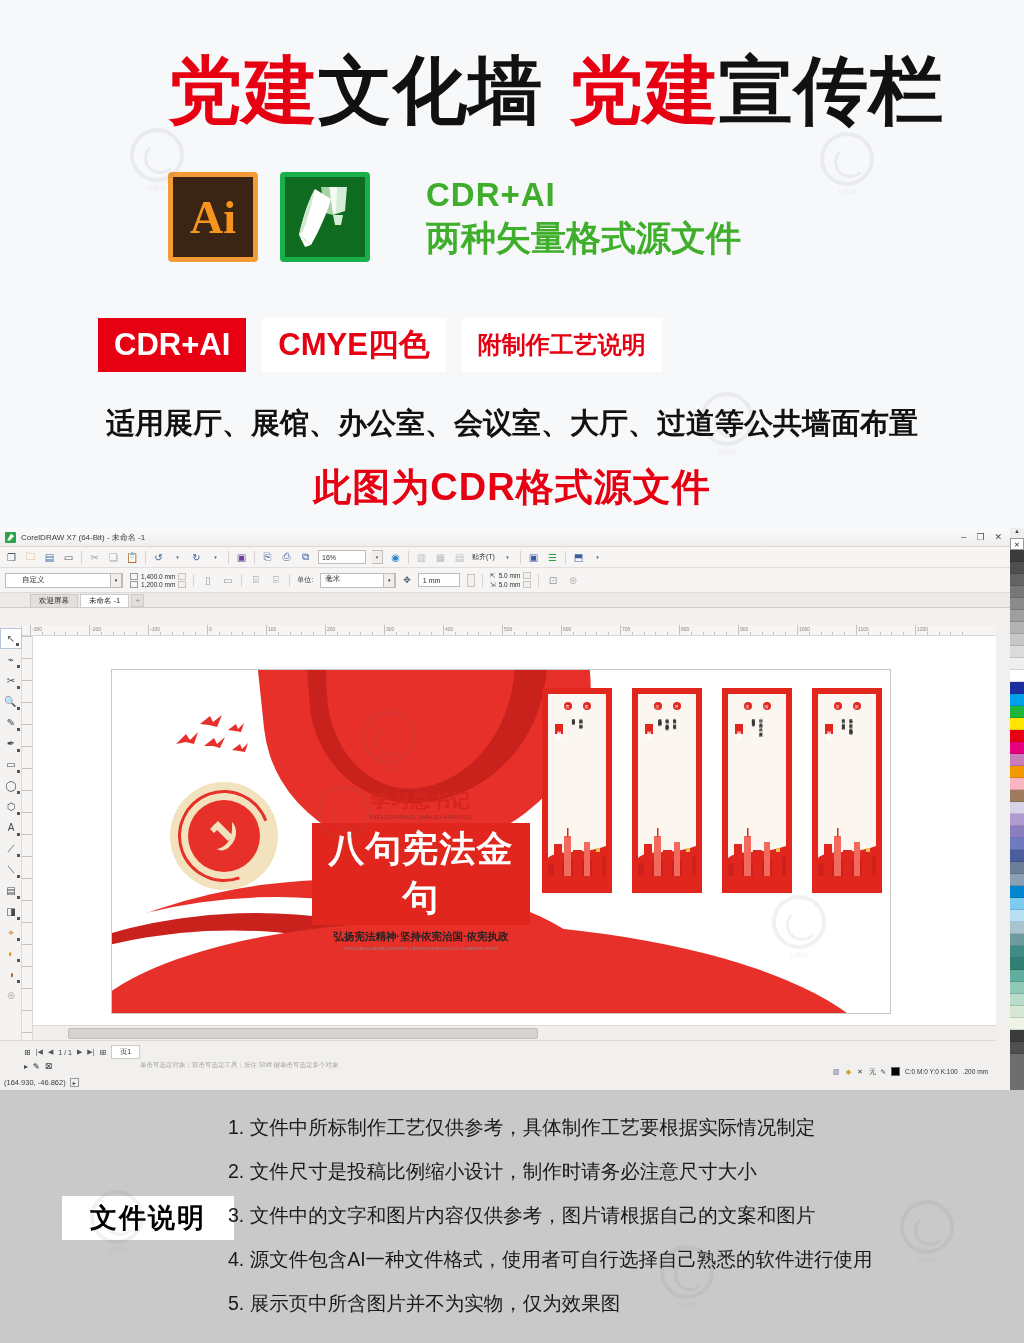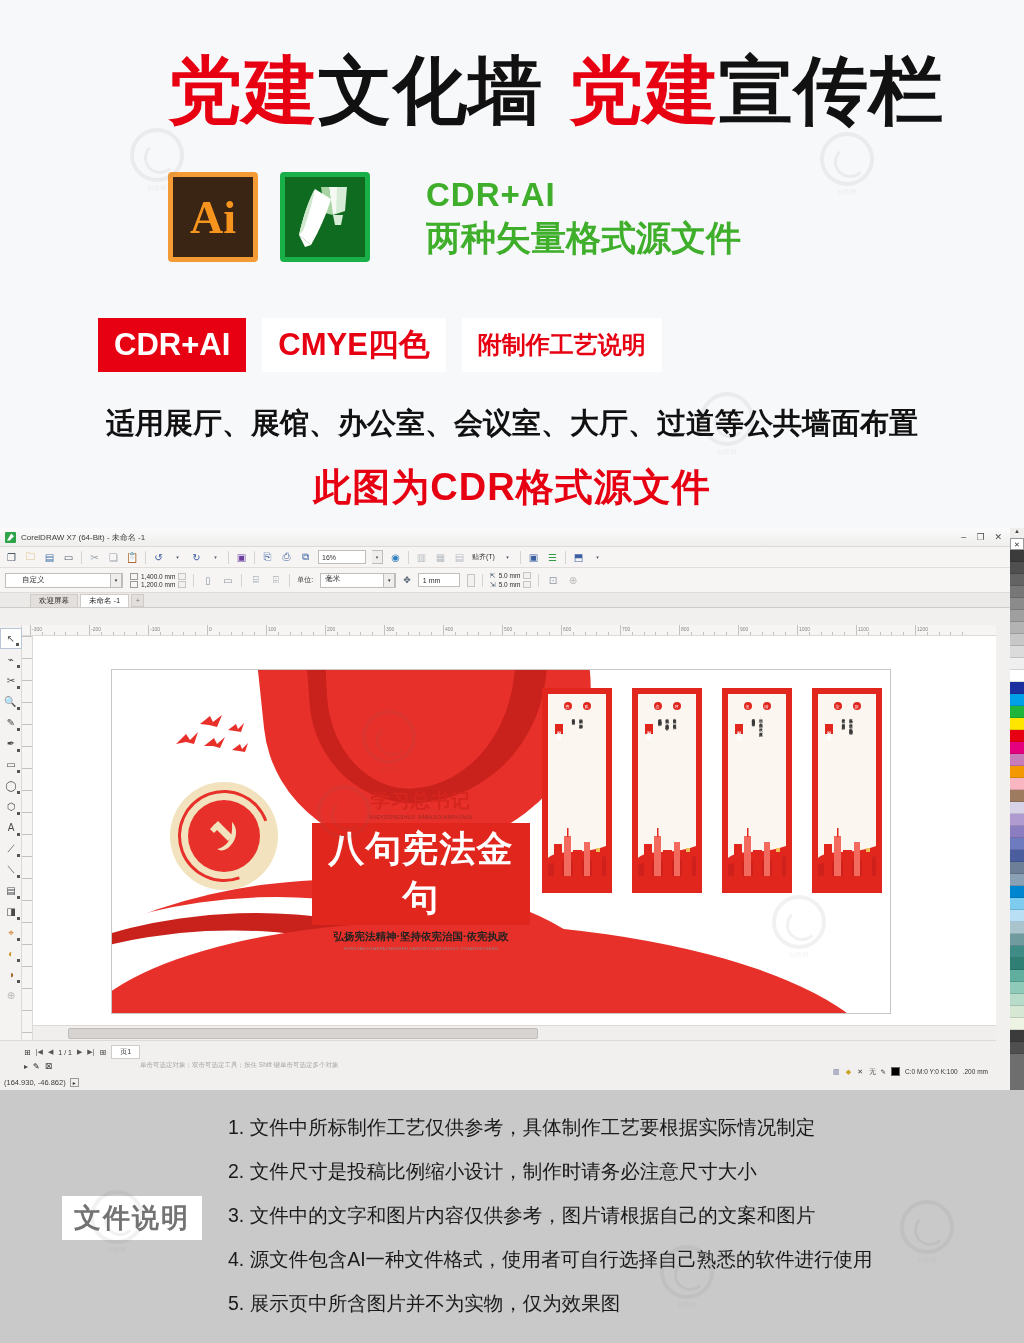--- a/index.html
+++ b/index.html
@@ -159,21 +159,21 @@
   .panel-dot { width:8px; height:8px; border-radius:50%; background:#e1261d; }
   .panel-vtext { position:absolute; top: 22px; left: 0; width: 100%; height: 150px; display:flex; flex-direction: row-reverse; justify-content:center; gap: 3px; }
   .vline { writing-mode: vertical-rl; font-size: 3.3px; color:#3a3a3a; line-height: 1.35; letter-spacing: 0.2px; max-height: 145px; overflow:hidden; }
   .panel-tag { position:absolute; top: 30px; left: 7px; background:#e1261d; color:#fff; writing-mode: vertical-rl; font-size: 5px; padding: 3px 1px; letter-spacing:0.5px; }
   .panel-city { position:absolute; left:0; bottom:0; width:100%; height: 58px; }
 
   
   .footer { position:absolute; left:0; top: 1090px; width: 1024px; height: 253px; background: #c9c9c9; }
   .footer-tag {
     position:absolute; left: 62px; top: 106px; background:#ffffff;
-    padding: 4px 12px; font-size: 27px; font-weight:bold; color:#737373; letter-spacing:2px;
+    padding: 4px 28px; font-size: 27px; font-weight:bold; color:#000000; letter-spacing:2px;
   }
   .notes { position:absolute; left: 228px; top: 24px; width: 760px; }
   .note { font-size: 19.5px; color: #1a1a1a; margin-bottom: 17px; white-space: nowrap; font-weight: 500; }
 
   
   .wm { position:absolute; opacity: 0.085; pointer-events:none; }
   .wm-c { width: 54px; height: 54px; border: 4px solid #6b6b6b; border-radius: 50%; position: relative; }
   .wm-c::after { content:""; position:absolute; left:10px; top:10px; width:26px;height:26px;border:3px solid #6b6b6b;border-radius:50%;border-top-color:transparent;border-right-color:transparent; }
   .wm-t { font-size: 6px; color:#6b6b6b; text-align:center; margin-top:2px; letter-spacing:0.5px; }
 </style>

